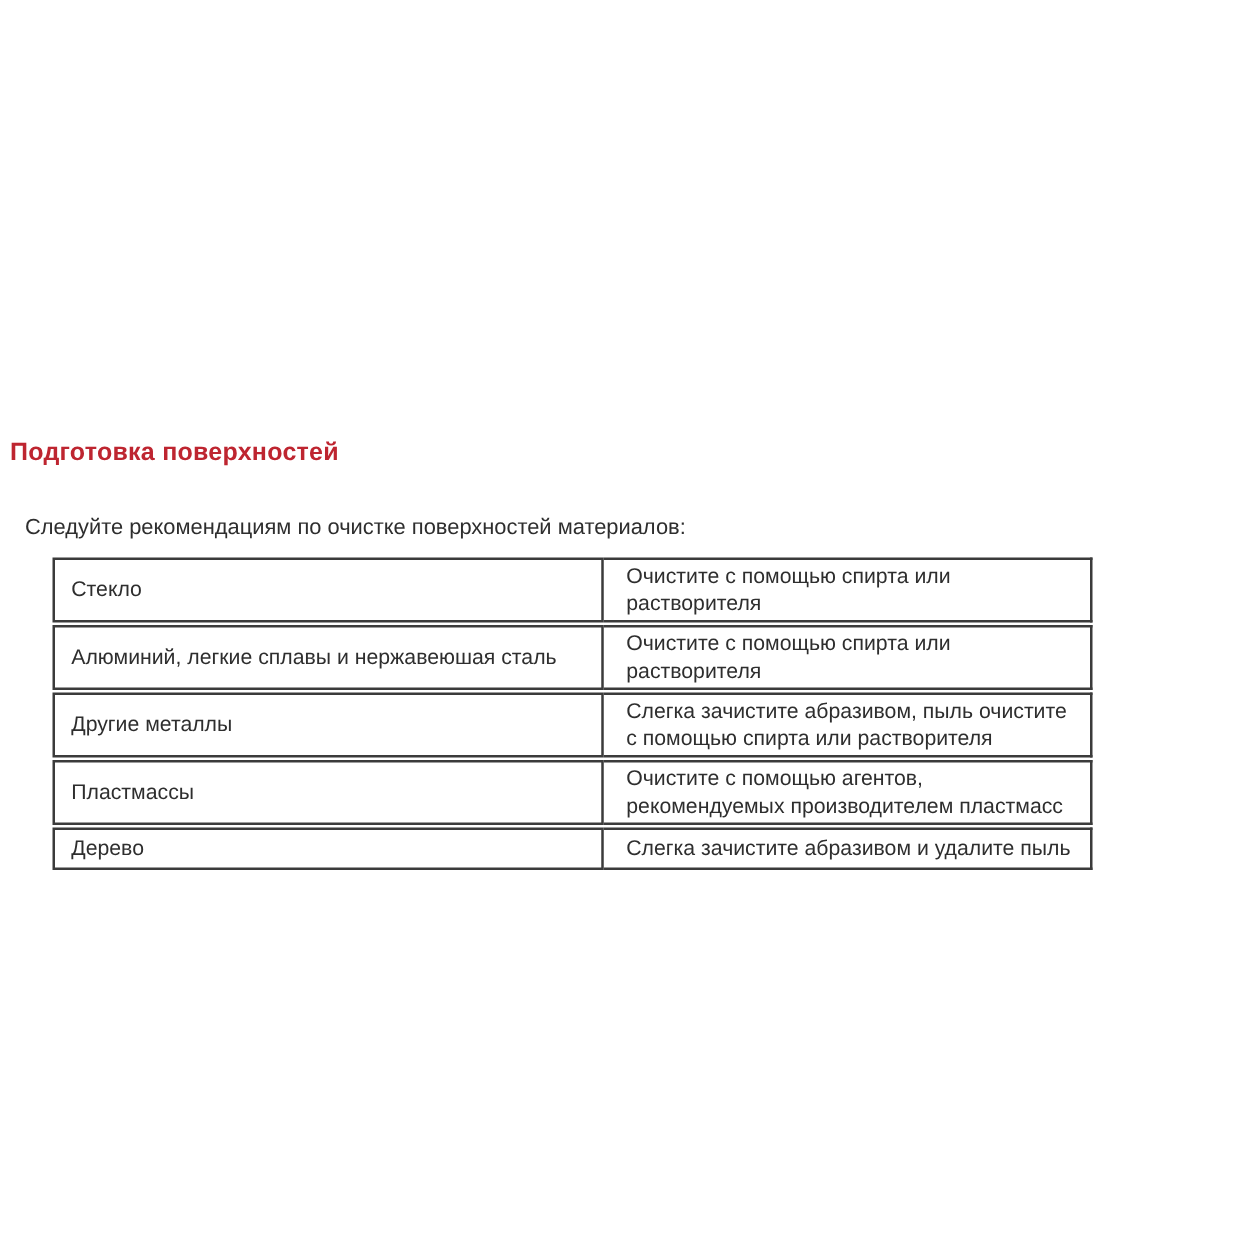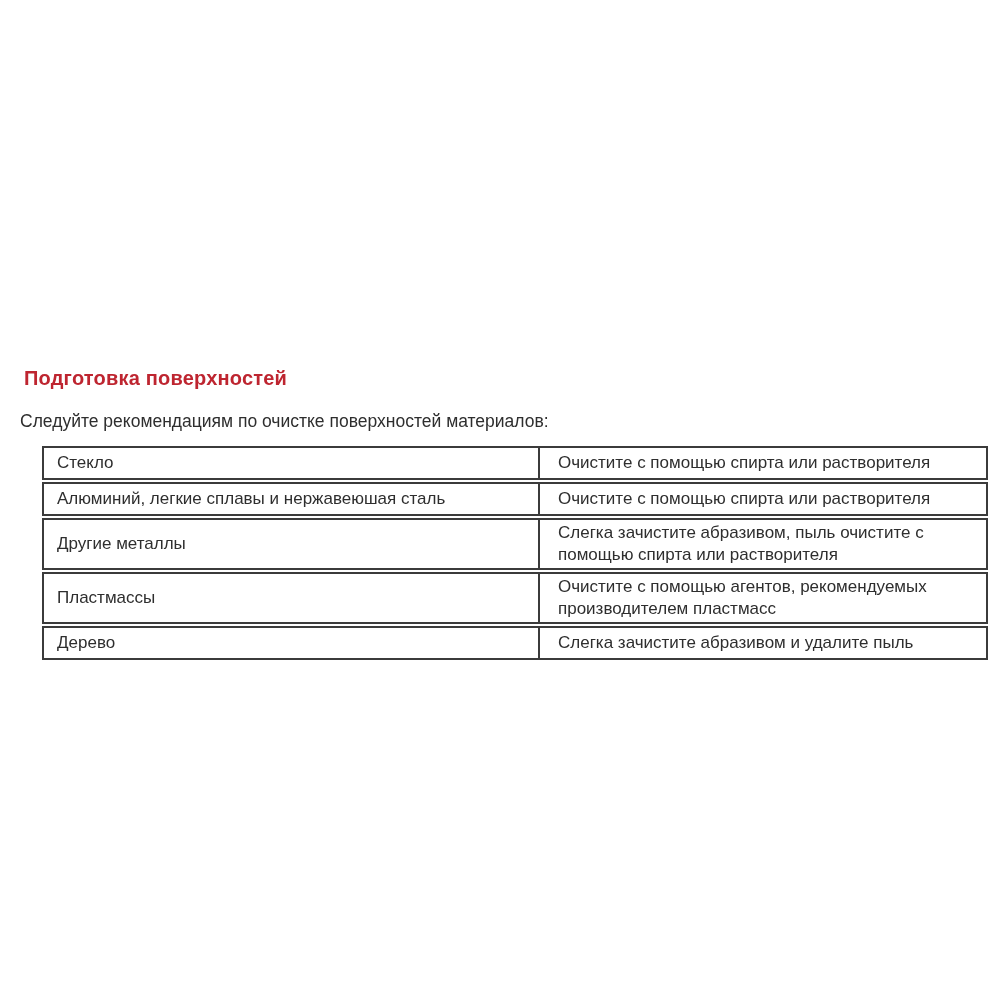--- a/index.html
+++ b/index.html
@@ -12,39 +12,39 @@
     position: relative;
     width: 1000px;
     height: 1000px;
     background: #ffffff;
     overflow: hidden;
   }
   .section-heading {
     position: absolute;
     left: 8px;
     top: 351px;
-    margin: 16px;
+    margin: 0;
     font-size: 20px;
     font-weight: bold;
     color: #be2530;
     letter-spacing: 0.2px;
   }
   .intro-text {
     position: absolute;
     left: 8px;
     top: 399px;
     margin: 12px;
     font-size: 17.5px;
     color: #2e2e2e;
   }
   table.prep-table {
     position: absolute;
     left: 42px;
     top: 444px;
-    width: 946px;
+    width: 832px;
     border-collapse: separate;
     border-spacing: 0 2px;
     table-layout: fixed;
   }
   .prep-table td {
     font-size: 17px;
     line-height: 22px;
     color: #2e2e2e;
     vertical-align: middle;
     padding: 2px 8px 2px 13px;

